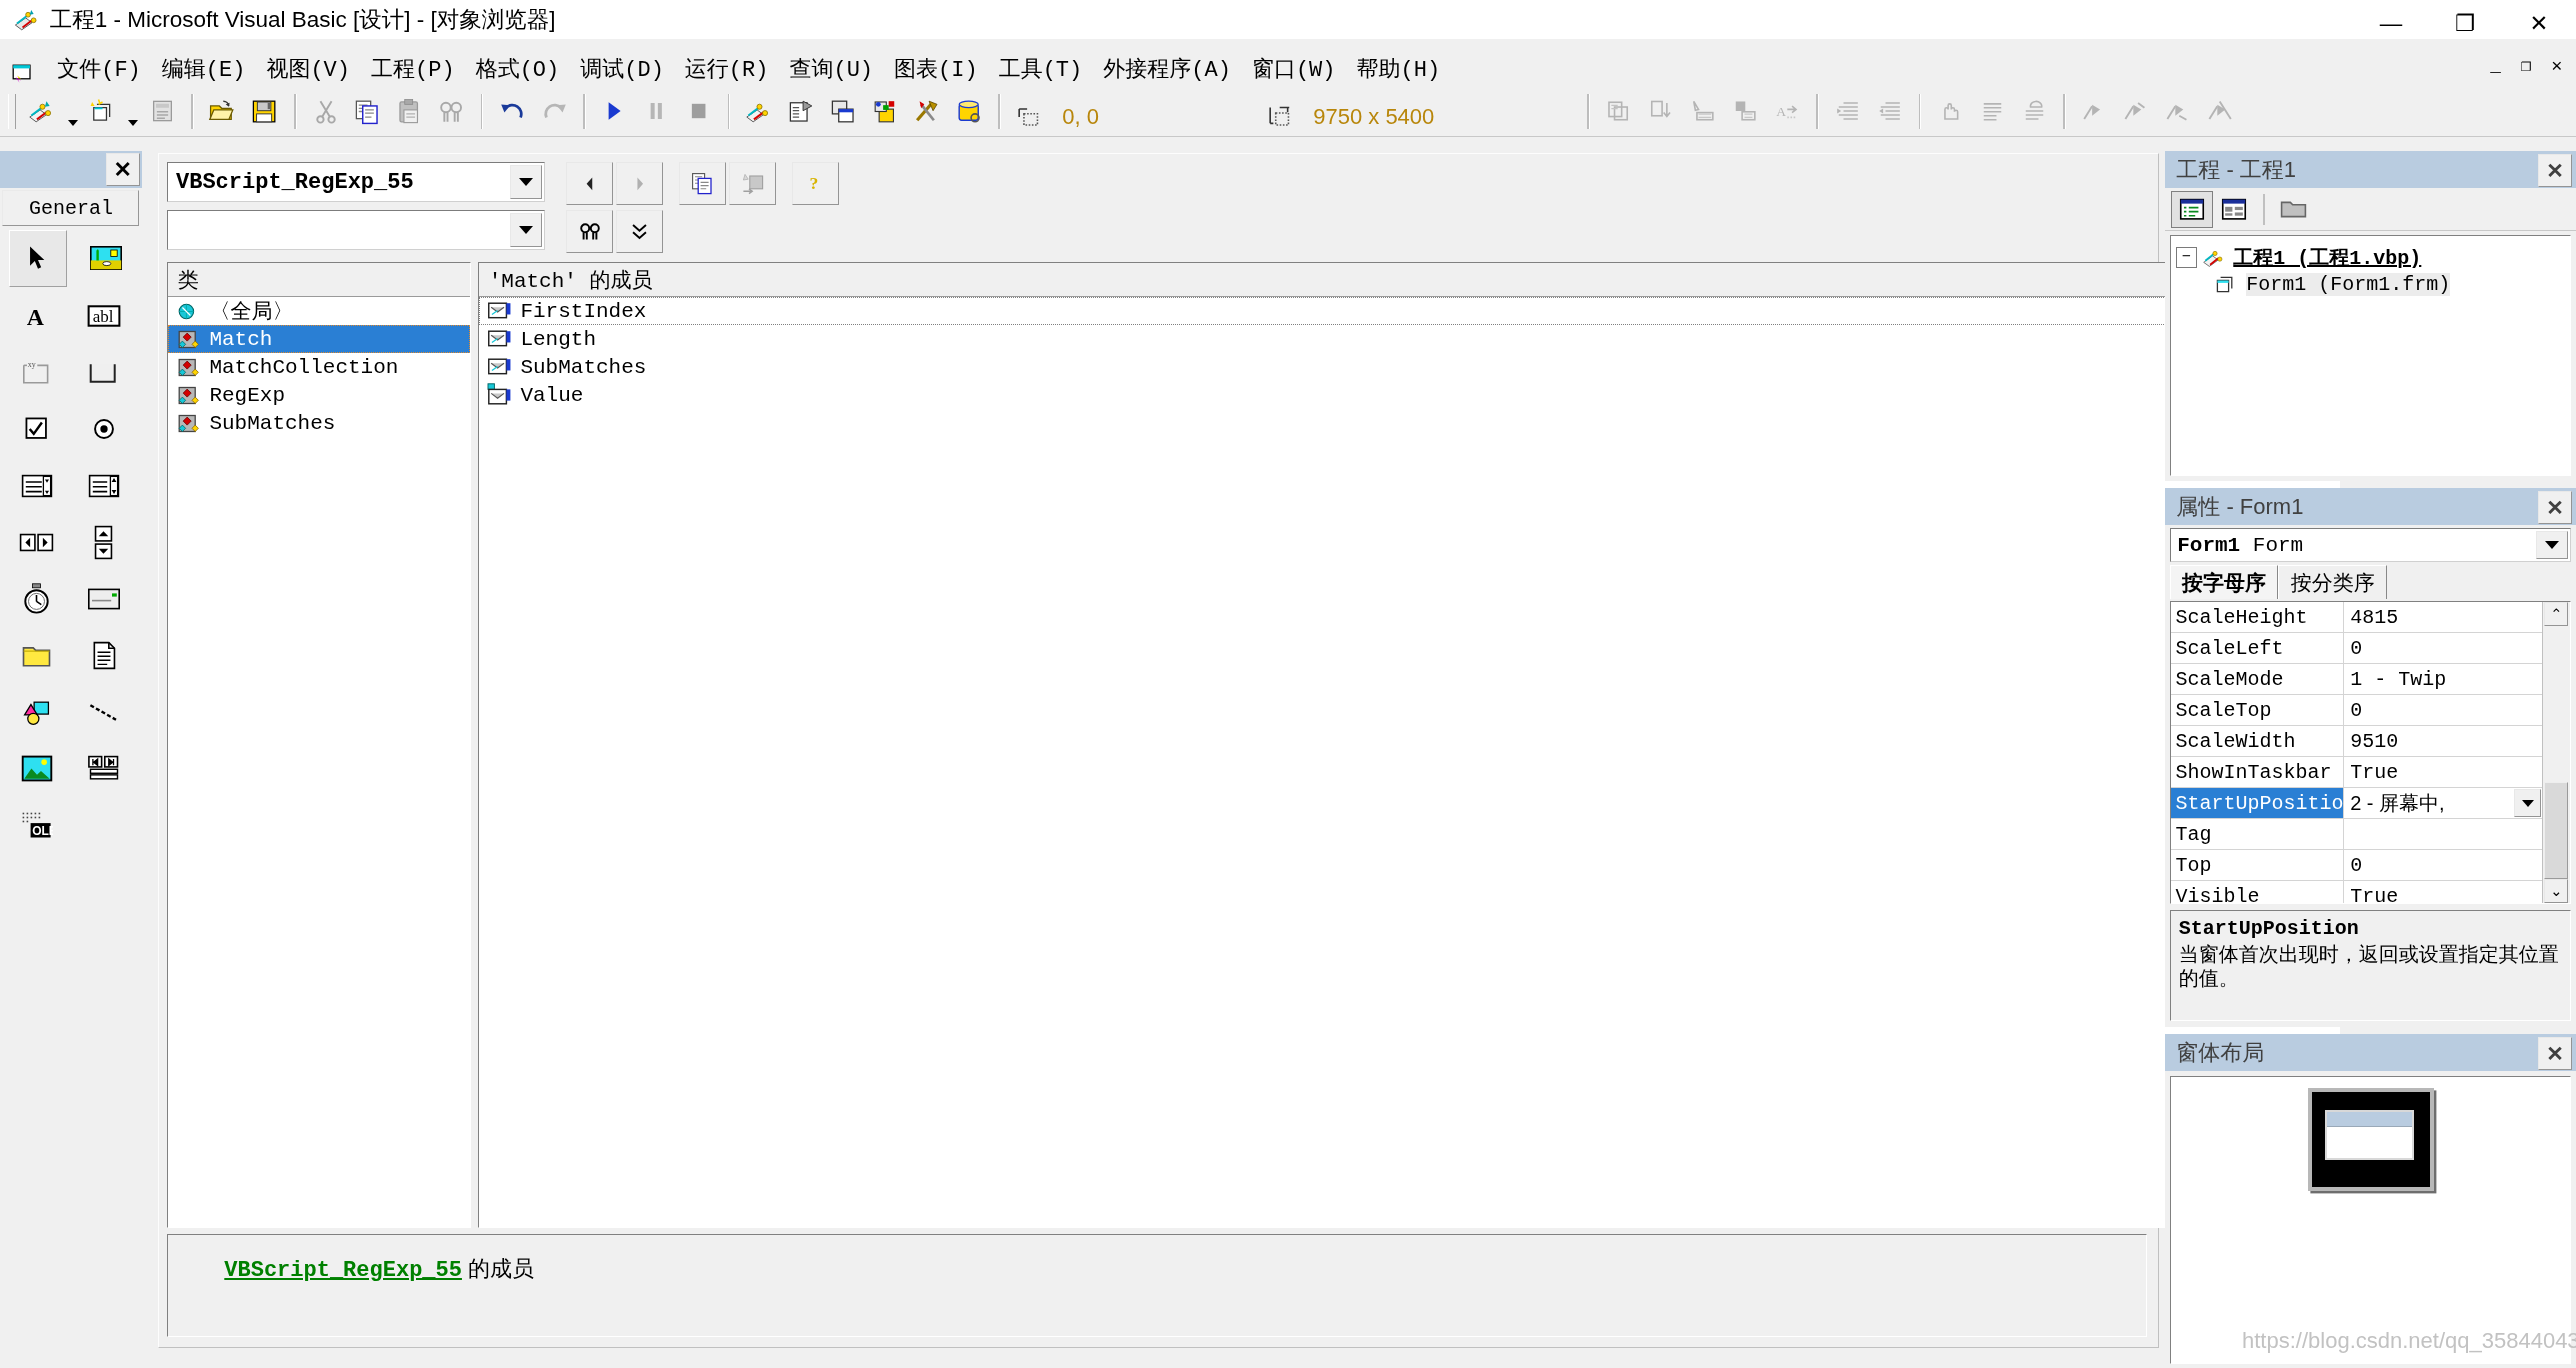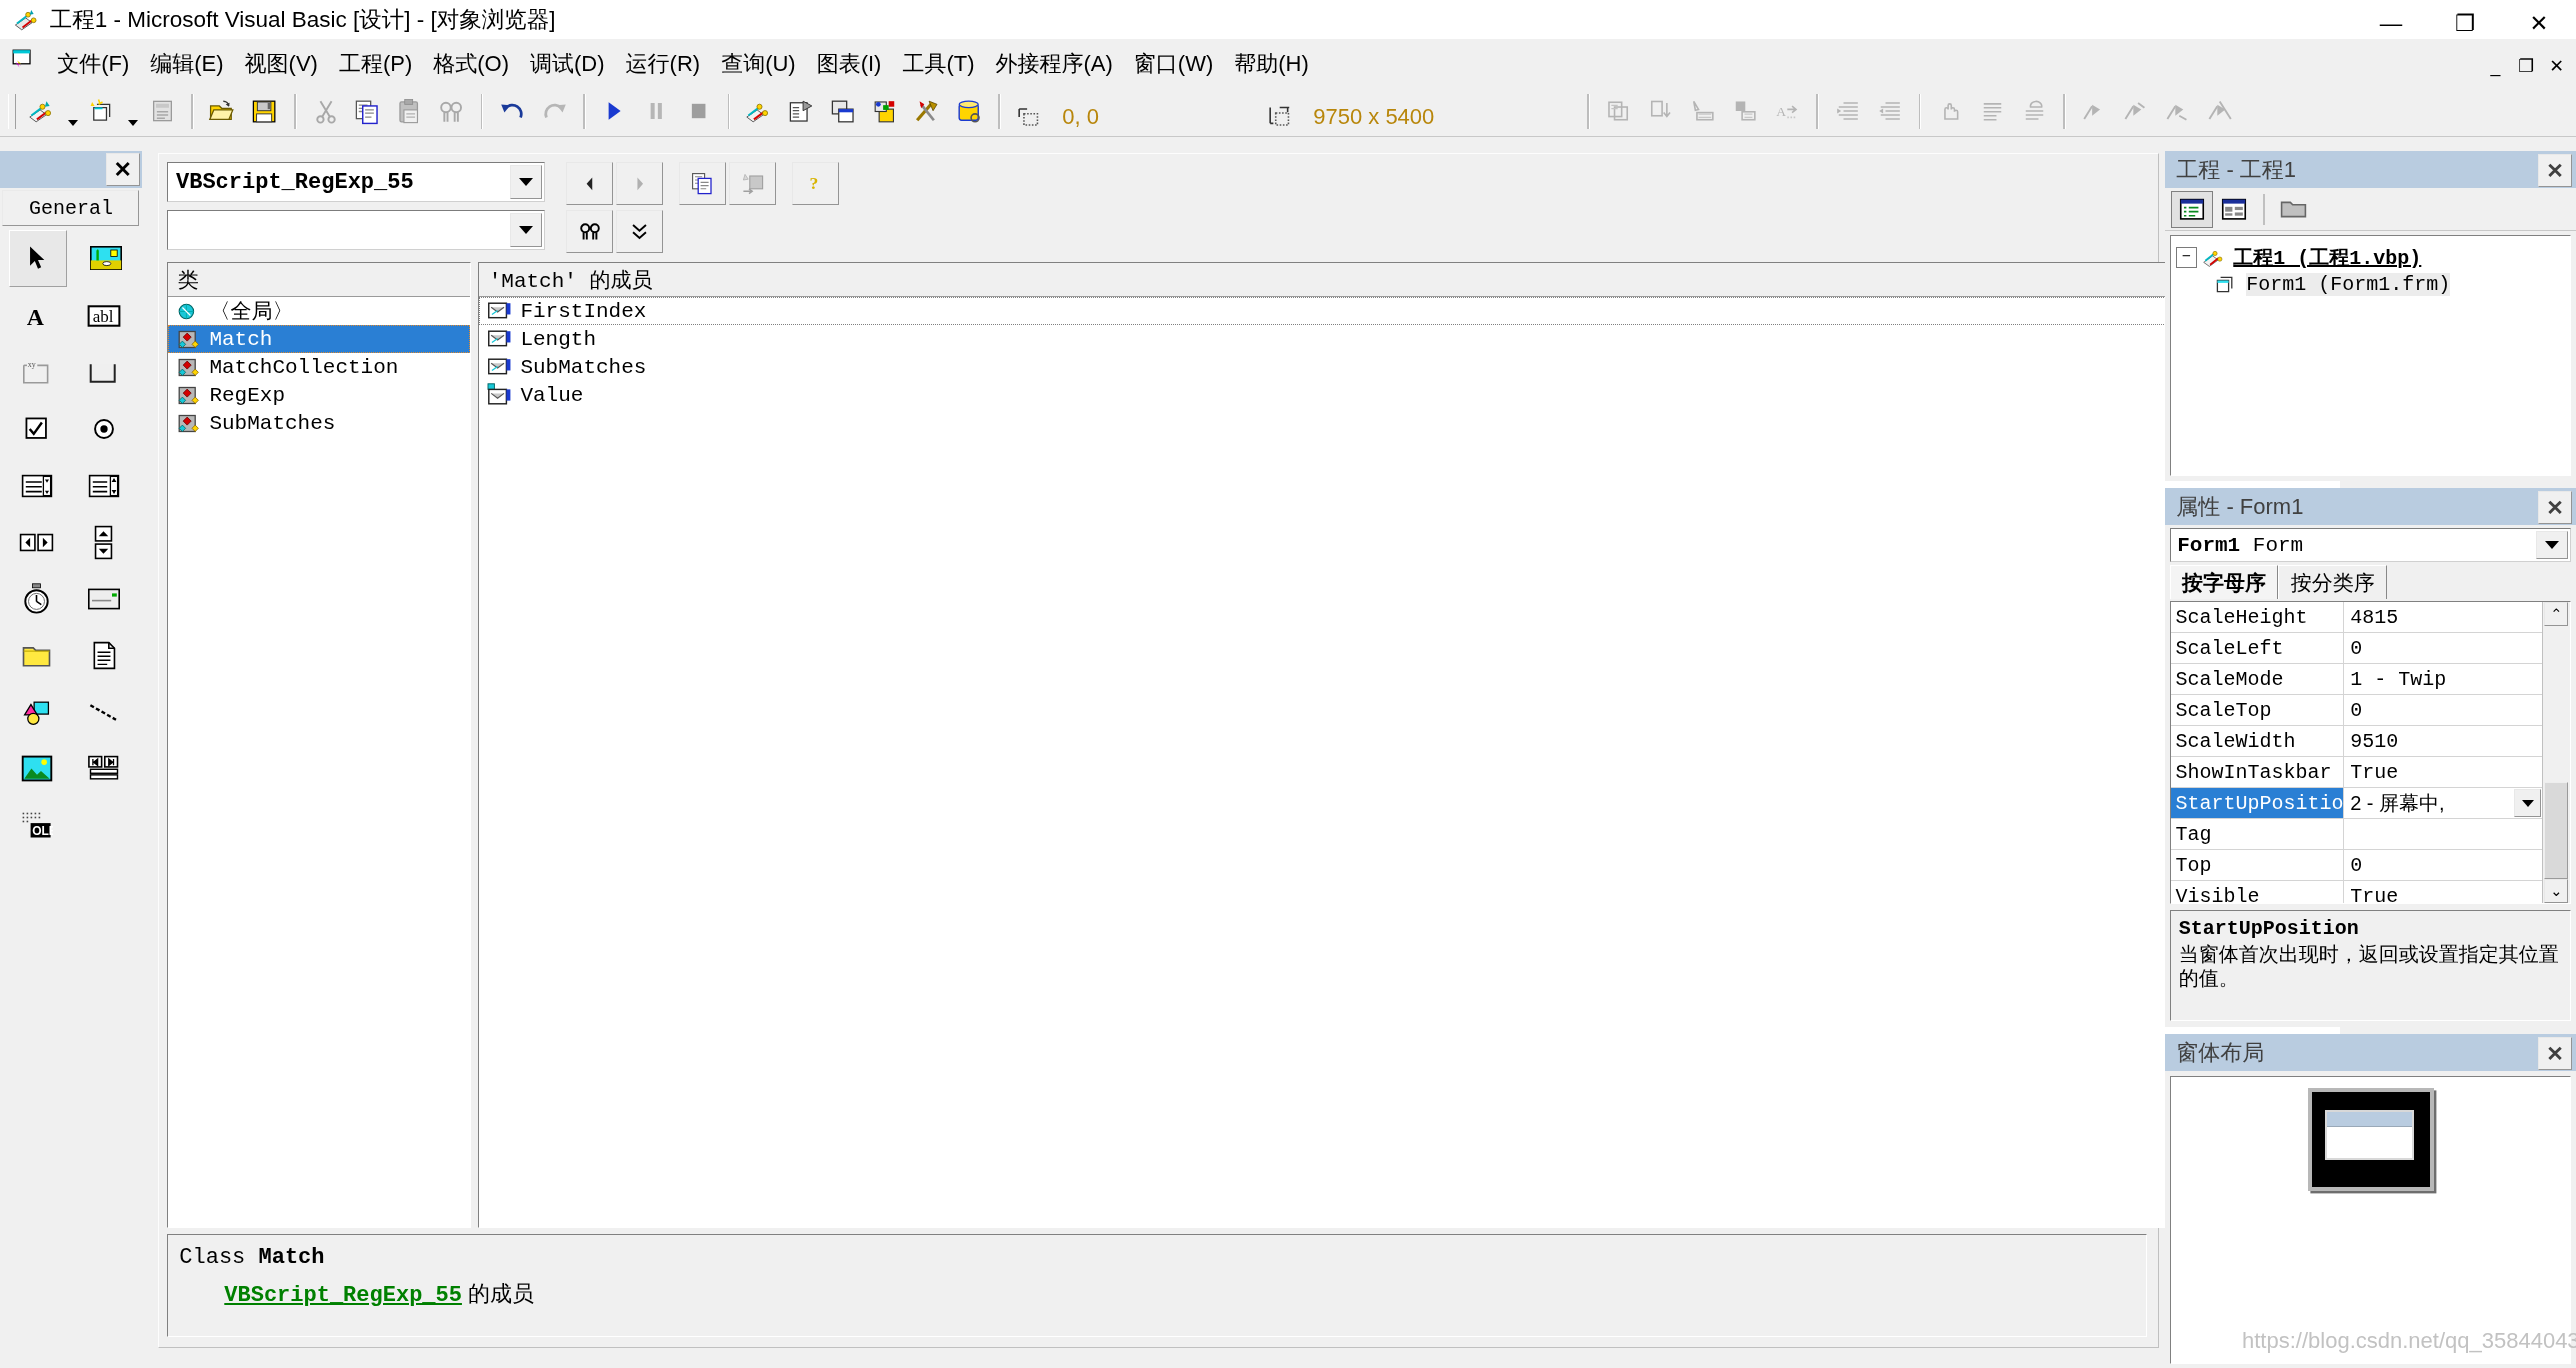--- a/index.html
+++ b/index.html
@@ -22,22 +22,23 @@
   .wbtn{
     width:74px;height:47px;display:flex;align-items:center;justify-content:center;
     font-size:22.5px;color:#000;
   }
   #winctl{position:absolute;right:0;top:0;display:flex;}
 
   
   #menubar{
     position:absolute;left:0;top:47px;width:2576px;height:39px;
     background:#f0f0f0;
-    display:flex;align-items:flex-start;
+    display:flex;align-items:flex-end;
     border-bottom:0.8px solid #d8d8d8;
+    font-family:Liberation Mono, monospace;
   }
   #menu-icon{width:24px;height:24px;margin-left:9.7px;margin-right:13px;flex:none;}
   .menu-item{
     padding:1.6px 10.5px;font-size:22px;color:#000;white-space:nowrap;cursor:default;
   }
   #mdi-ctl{position:absolute;right:4.8px;top:6.4px;display:flex;gap:1.6px;}
   .mdibtn{
     width:27px;height:24px;border:0.8px solid #f0f0f0;
     display:flex;align-items:center;justify-content:center;
     font-size:17.7px;line-height:1;color:#000;
@@ -955,24 +956,20 @@
                 <rect x="24" y="8" width="5" height="14" fill="#1a3ad0"></rect>
               </svg>
             </span>
             <span>Value</span>
           </div>
         </div>
     </div>
   </div>
 
   <div id="ob-detail">
-    <div class="det-line1">
-      <span>Class</span>
-      <b>Match</b>
-    </div>
     <div class="det-line2">
       <span class="det-link">VBScript_RegExp_55</span><span> 的成员</span>
     </div>
   </div>
 </div>
 
 <div class="dock" id="proj">
   <div class="dock-title">
     <span>工程 - 工程1</span>
     <span class="dock-close">✕</span>

